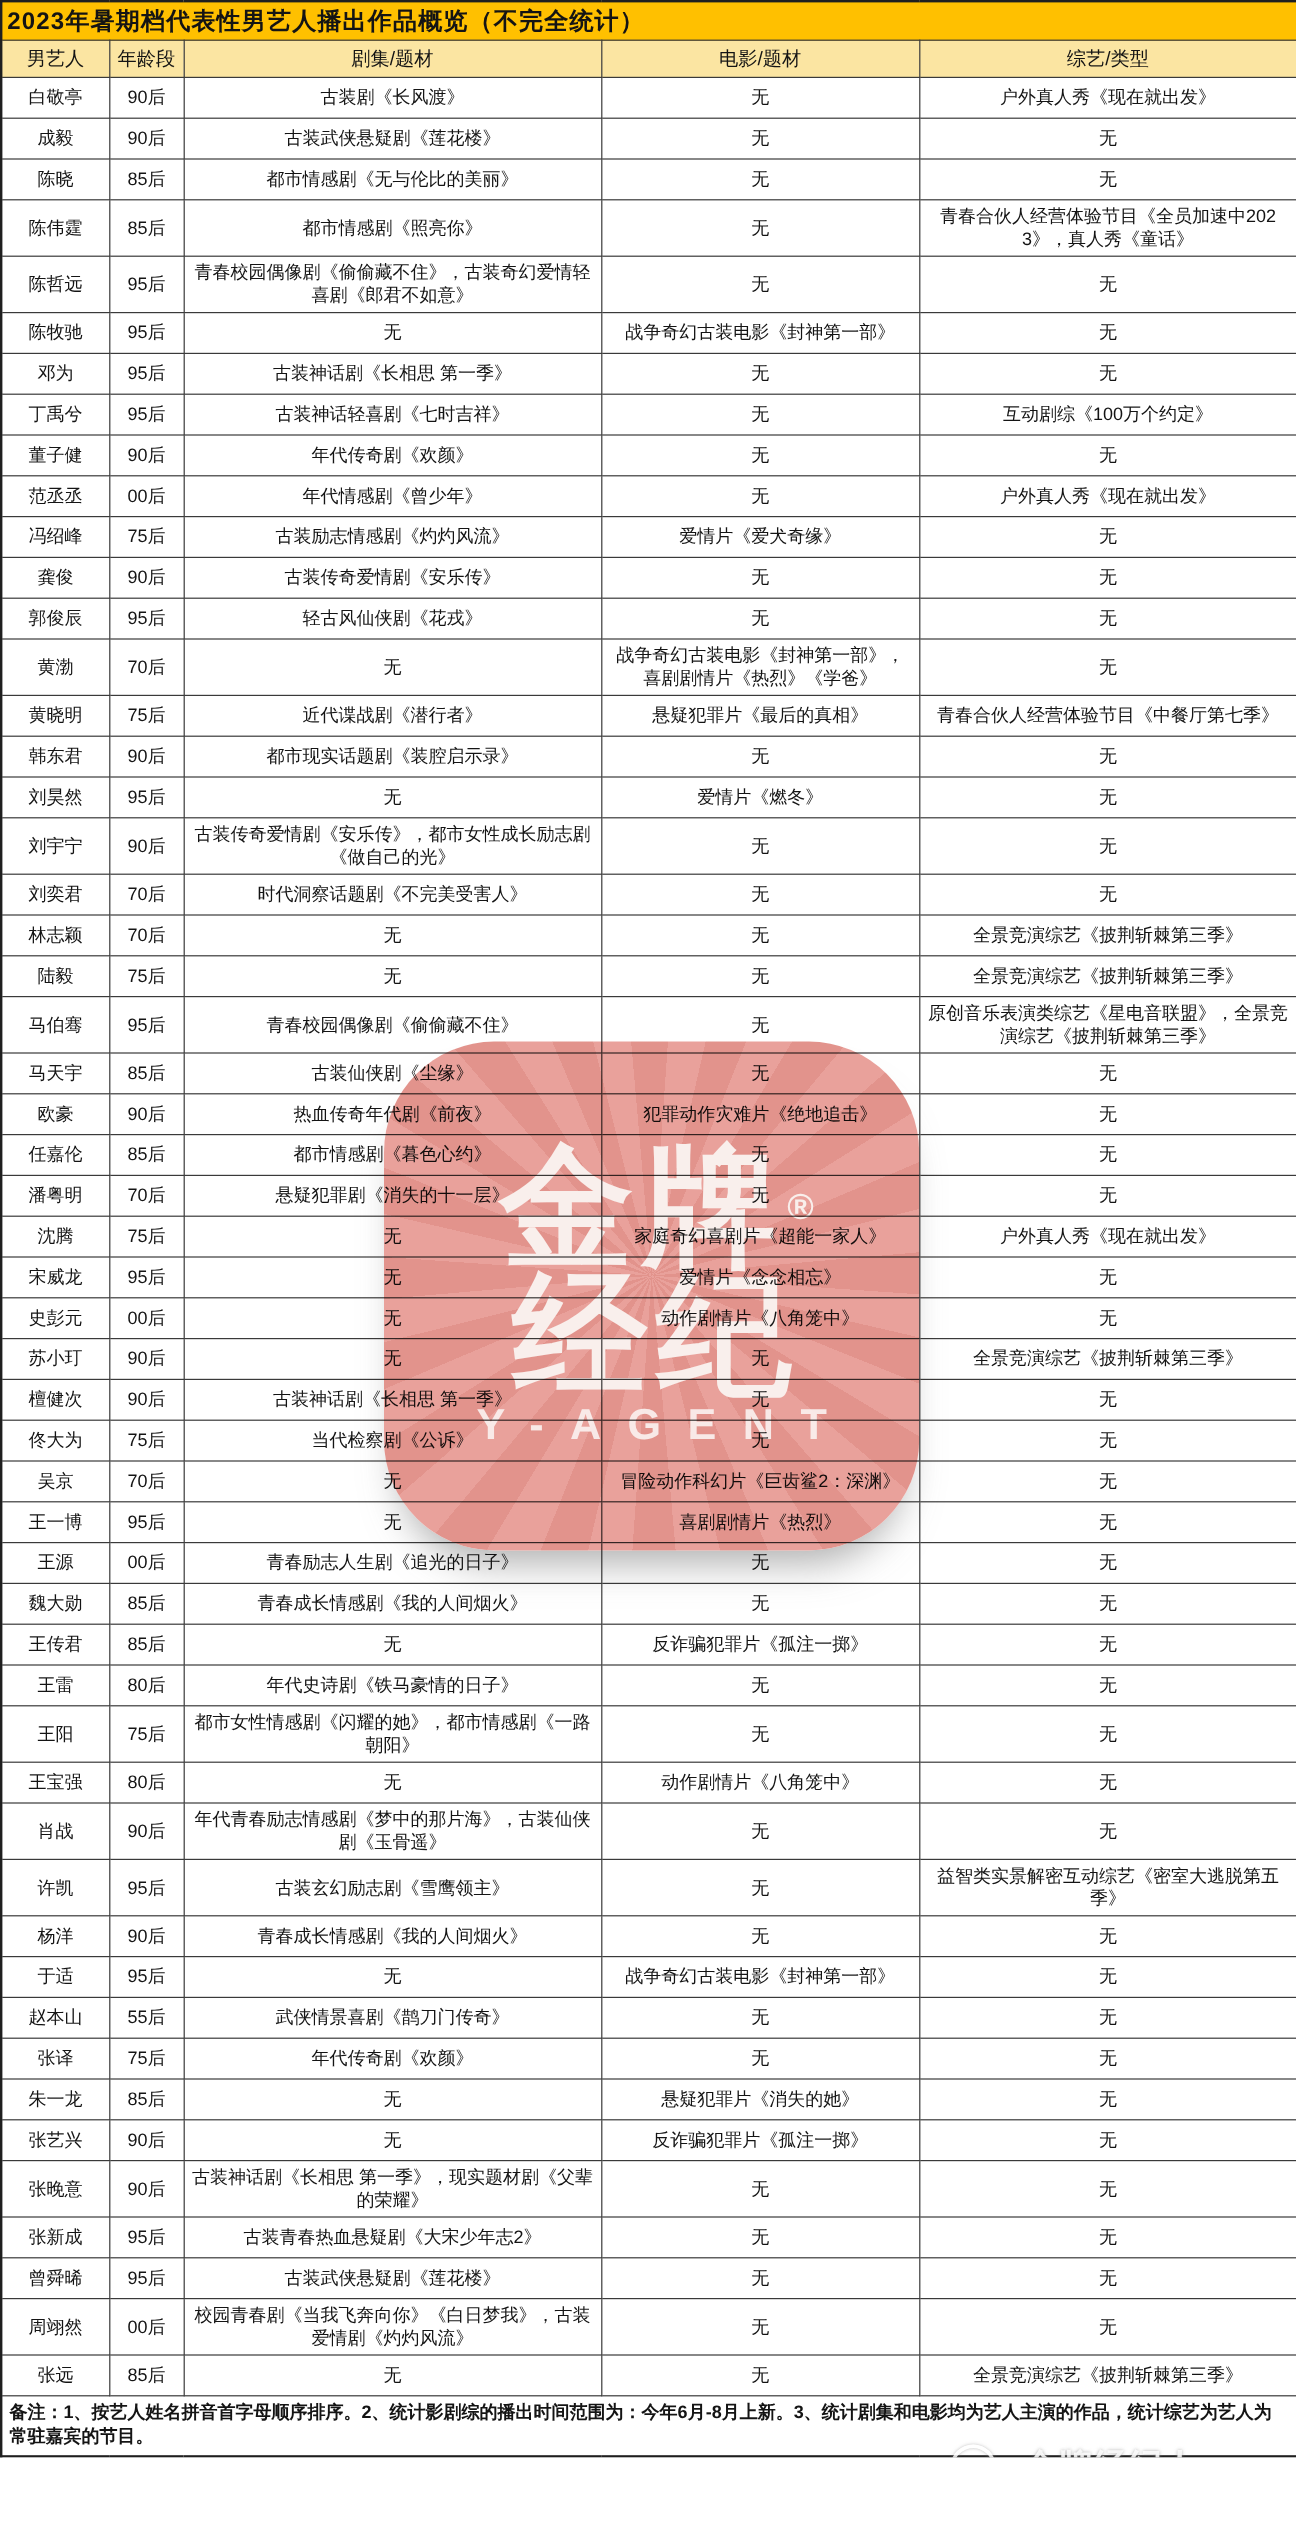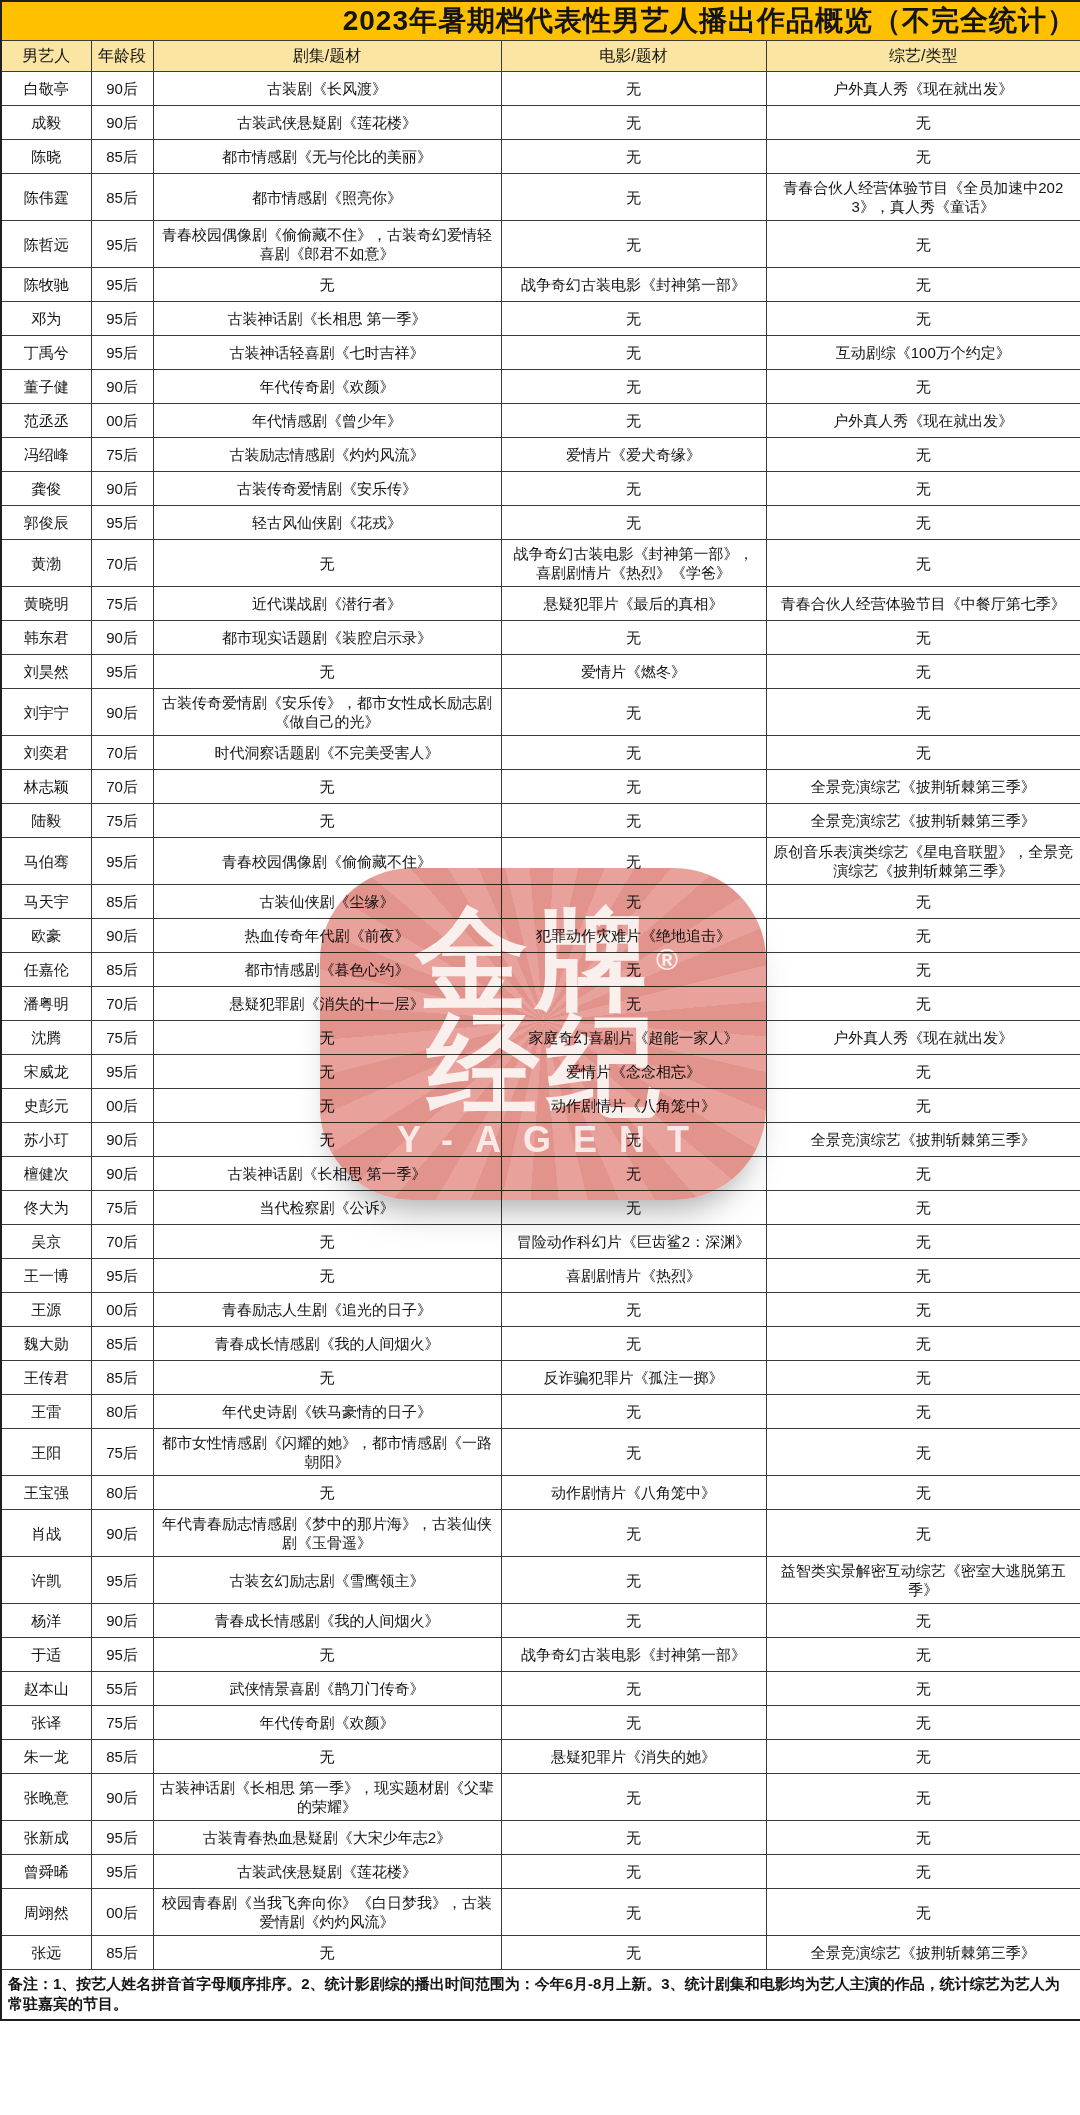--- a/index.html
+++ b/index.html
@@ -12,39 +12,39 @@
   body{width:1080px;position:relative;font-family:"Liberation Sans","DejaVu Sans",sans-serif;color:var(--text);}
   table.sheet{width:1080px;border-collapse:collapse;table-layout:fixed;border:2px solid #1f1f1f;background:transparent;}
   col.c-artist{width:90px;}
   col.c-age{width:62px;}
   col.c-drama{width:348px;}
   col.c-movie{width:265px;}
   col.c-variety{width:315px;}
   th,td{border:1px solid var(--border);vertical-align:middle;}
   th.title-cell{
     background:var(--title-bg);
-    font-size:28px;font-weight:bold;letter-spacing:1px;
-    height:31px;text-align:right;padding:0 4px;
+    font-size:20px;font-weight:bold;letter-spacing:1px;
+    height:31px;text-align:left;padding:0 4px;
   }
   thead th.col-h{
     background:var(--header-bg);
     font-size:16px;font-weight:normal;height:30px;text-align:center;padding:0 2px;
   }
   tbody tr{height:34px;}
   tbody td{
     font-size:15px;line-height:19px;padding:4px 6px;text-align:center;
     word-break:break-all;
   }
   tfoot td.footer-cell{
     font-size:15px;font-weight:bold;text-align:left;line-height:20px;padding:4px 8px 5px 6px;
     word-break:break-all;
   }
   
   .badge{
-    position:absolute;left:320px;top:868px;width:446px;height:332px;
+    position:absolute;left:320px;top:868px;width:446px;height:424px;
     border-radius:92px;
     background:repeating-conic-gradient(from 4deg at 50% 46%, #e9a19b 0deg 9deg, #e2938c 9deg 18deg);
     mix-blend-mode:multiply;
     box-shadow:0 24px 32px -14px rgba(110,110,110,.55);
     display:flex;flex-direction:column;align-items:center;justify-content:center;
     pointer-events:none;
   }
   .badge .cn{
     font-size:112px;font-weight:900;line-height:106px;letter-spacing:8px;
     color:#f9efec;white-space:nowrap;text-indent:8px;
@@ -419,20 +419,27 @@
         <td>无</td>
       </tr>
       <tr>
         <td>朱一龙</td>
         <td>85后</td>
         <td>无</td>
         <td>悬疑犯罪片《消失的她》</td>
         <td>无</td>
       </tr>
       <tr>
+        <td>张艺兴</td>
+        <td>90后</td>
+        <td>无</td>
+        <td>反诈骗犯罪片《孤注一掷》</td>
+        <td>无</td>
+      </tr>
+      <tr>
         <td>张晚意</td>
         <td>90后</td>
         <td>古装神话剧《长相思 第一季》，现实题材剧《父辈的荣耀》</td>
         <td>无</td>
         <td>无</td>
       </tr>
       <tr>
         <td>张新成</td>
         <td>95后</td>
         <td>古装青春热血悬疑剧《大宋少年志2》</td>

